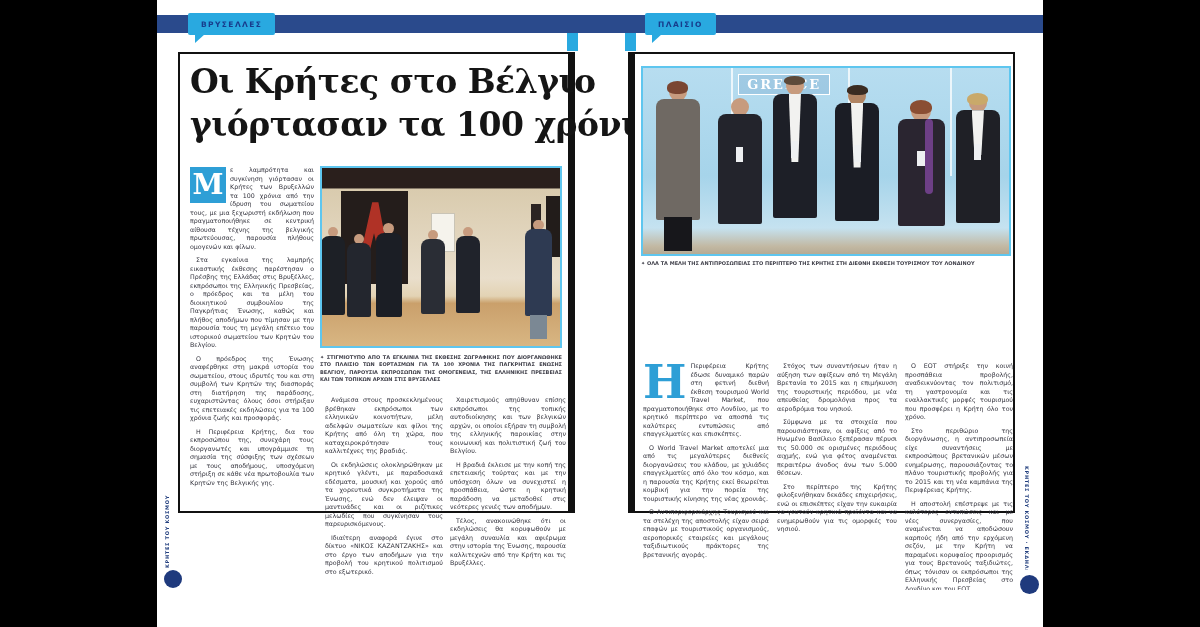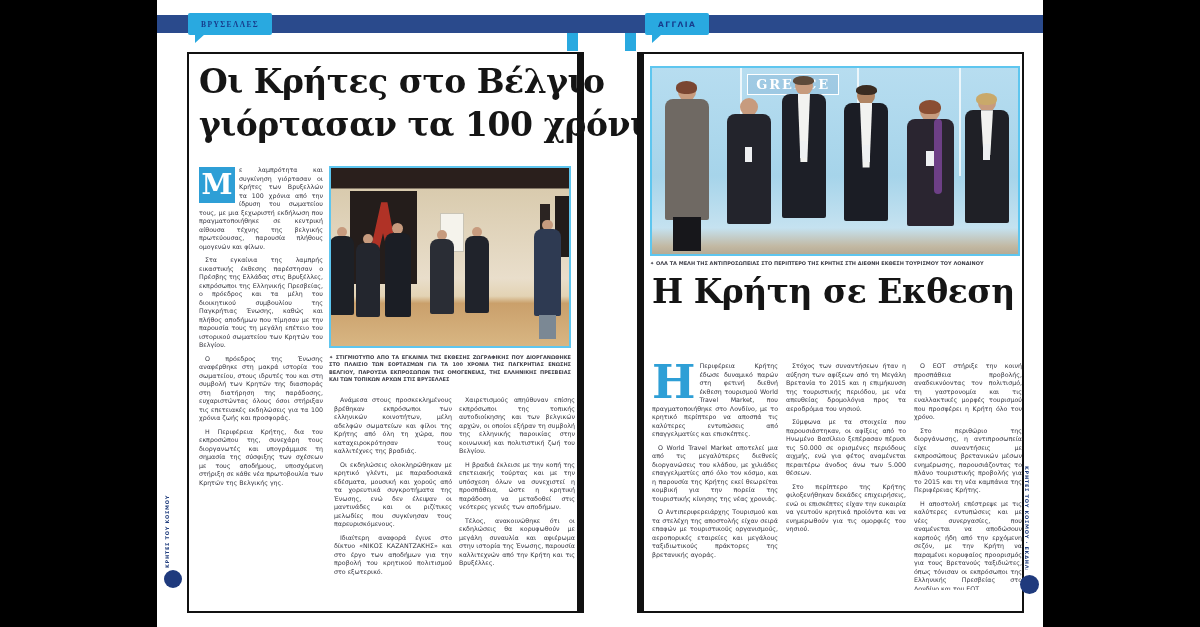--- a/index.html
+++ b/index.html
@@ -14,21 +14,21 @@
   
   .navy-bar{position:absolute;left:157px;top:15px;width:886px;height:18px;background:#2a4a8c;}
   .tag{position:absolute;top:13px;height:22px;background:#29a9e0;color:#173c8c;
        font-weight:bold;font-size:7.5px;letter-spacing:1.4px;display:flex;align-items:center;
        padding:0 13px;border-radius:2px;}
   .tag::after{content:"";position:absolute;left:7px;bottom:-8px;width:0;height:0;
        border-top:9px solid #29a9e0;border-right:10px solid transparent;}
   .ribbon{position:absolute;top:33px;width:11px;height:18px;background:#29a9e0;}
 
   
-  .page-frame{position:absolute;top:52px;height:561px;border:2px solid #111;background:#fff;box-sizing:border-box;margin-left:9px;}
+  .page-frame{position:absolute;top:52px;height:461px;border:2px solid #111;background:#fff;box-sizing:border-box;}
   .frame-left{left:178px;width:397px;border-right-width:7px;}
   .frame-right{left:628px;width:387px;border-left-width:7px;}
 
   .headline{position:absolute;color:#151515;font-family:"DejaVu Serif",serif;font-weight:bold;
             font-size:33px;line-height:43px;letter-spacing:-0.5px;white-space:nowrap;}
 
   .col{position:absolute;overflow:hidden;font-size:6.3px;line-height:8.5px;color:#32323c;}
   .col p{margin:0 0 5px;text-align:justify;text-indent:6px;}
   .col p.first{text-indent:0;}
 
@@ -75,25 +75,25 @@
 </style>
 </head>
 <body>
 
 <div class="stage">
 
   <div class="black-panel black-left"></div>
   <div class="black-panel black-right"></div>
 
   <div class="navy-bar"></div>
-  <div class="tag" style="left:188px;font-family:Liberation Serif, serif;">
+  <div class="tag" style="left:188px;">
     <span>ΒΡΥΣΕΛΛΕΣ</span>
   </div>
   <div class="tag" style="left:645px;">
-    <span>ΑΓΓΛΙΑ</span>
+    <span>ΠΛΑΙΣΙΟ</span>
   </div>
   <div class="ribbon" style="left:567px;"></div>
   <div class="ribbon" style="left:625px;"></div>
 
   <div class="page-frame frame-left">
 
     <div class="headline" style="left:10px;top:6px;">
       <div>Οι Κρήτες στο Βέλγιο</div>
       <div>γιόρτασαν τα 100 χρόνια</div>
     </div>
@@ -219,21 +219,20 @@
         <div class="torso" style="background:#1f2026;">
             <div class="shirt" style="height:40%;"></div>
             <div class="badge"></div>
           </div>
       </div>
     </div>
 
     <div class="caption" style="left:6px;top:206px;width:370px;height:9px;">✦ ΟΛΑ ΤΑ ΜΕΛΗ ΤΗΣ ΑΝΤΙΠΡΟΣΩΠΕΙΑΣ ΣΤΟ ΠΕΡΙΠΤΕΡΟ ΤΗΣ ΚΡΗΤΗΣ ΣΤΗ ΔΙΕΘΝΗ ΕΚΘΕΣΗ ΤΟΥΡΙΣΜΟΥ ΤΟΥ ΛΟΝΔΙΝΟΥ</div>
 
     <div class="headline" style="left:8px;top:216px;">
-      <div>Η Κρήτη σε Εκθεση</div>
     </div>
 
     <div class="col" style="left:8px;top:308px;width:126px;height:228px;">
       <p class="first">
         <span class="dropcap-letter">Η</span><span> Περιφέρεια Κρήτης έδωσε δυναμικό παρών στη φετινή διεθνή έκθεση τουρισμού World Travel Market, που πραγματοποιήθηκε στο Λονδίνο, με το κρητικό περίπτερο να αποσπά τις καλύτερες εντυπώσεις από επαγγελματίες και επισκέπτες.</span>
       </p>
       <div>
           <p>Ο World Travel Market αποτελεί μια από τις μεγαλύτερες διεθνείς διοργανώσεις του κλάδου, με χιλιάδες επαγγελματίες από όλο τον κόσμο, και η παρουσία της Κρήτης εκεί θεωρείται κομβική για την πορεία της τουριστικής κίνησης της νέας χρονιάς.</p>
           <p>Ο Αντιπεριφερειάρχης Τουρισμού και τα στελέχη της αποστολής είχαν σειρά επαφών με τουριστικούς οργανισμούς, αεροπορικές εταιρείες και μεγάλους ταξιδιωτικούς πράκτορες της βρετανικής αγοράς.</p>
         </div>

